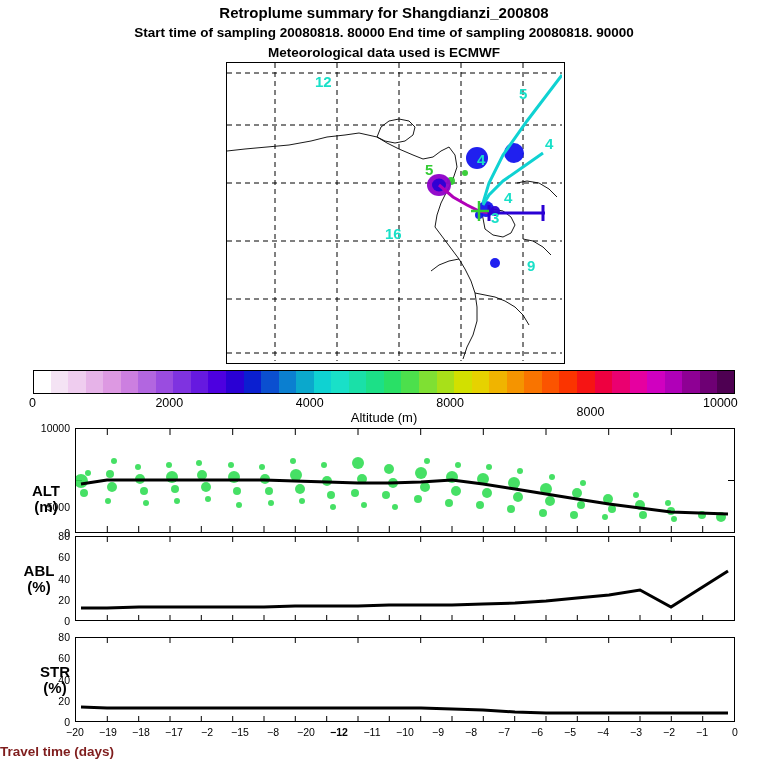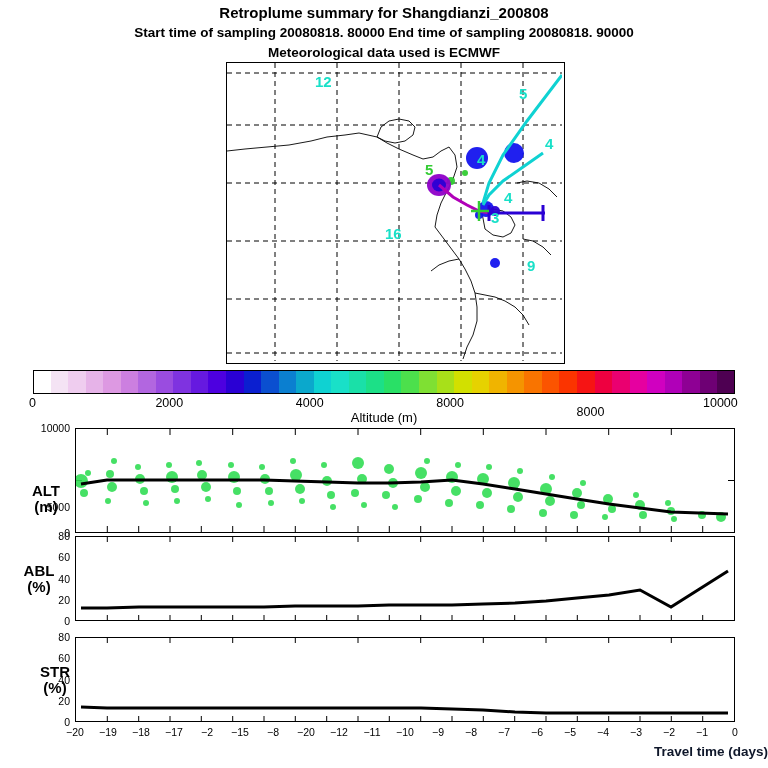--- a/index.html
+++ b/index.html
@@ -18,21 +18,21 @@
   .panel{border:1px solid #000;background:#fff;box-sizing:border-box;}
   #p1{left:75px;top:428px;width:660px;height:105px;}
   #p2{left:75px;top:536px;width:660px;height:85px;}
   #p3{left:75px;top:637px;width:660px;height:85px;}
   .ylab{font-size:15px;font-weight:bold;text-align:center;color:#000;line-height:1.05;}
   #l1{left:12px;top:455px;width:68px;margin-top:28px;}
   #l2{left:5px;top:563px;width:68px;}
   #l3{left:21px;top:664px;width:68px;}
   .ytick{position:absolute;font-size:10.5px;color:#000;text-align:right;width:42px;}
   .xtick{position:absolute;font-size:10.5px;color:#000;text-align:center;width:30px;top:726px;}
-  #xaxislabel{left:0;top:744px;width:768px;text-align:right;font-size:13.5px;font-weight:bold;color:#0f172a;}
+  #xaxislabel{left:0;top:744px;width:768px;text-align:left;font-size:13.5px;font-weight:bold;color:#7f1d1d;}
   .maplbl{position:absolute;font-size:15px;font-weight:bold;}
 </style>
 </head>
 <body>
 
 <div class="abs" id="title1">Retroplume summary for Shangdianzi_200808</div>
 <div class="abs" id="title2">Start time of sampling 20080818. 80000     End time of sampling 20080818. 90000</div>
 <div class="abs" id="title3">Meteorological data used is ECMWF</div>
 
 <div class="abs" id="mapbox">
@@ -382,21 +382,21 @@
   </div>
 <div id="xticks">
     <div class="xtick" style="left: 60px;">−20</div>
     <div class="xtick" style="left: 93px;">−19</div>
     <div class="xtick" style="left: 126px;">−18</div>
     <div class="xtick" style="left: 159px;">−17</div>
     <div class="xtick" style="left: 192px;">−2</div>
     <div class="xtick" style="left: 225px;">−15</div>
     <div class="xtick" style="left: 258px;">−8</div>
     <div class="xtick" style="left: 291px;">−20</div>
-    <div class="xtick" style="left: 324px;">−12</div>
+    <div class="xtick" style="left: 324px; font-weight: bold;">−12</div>
     <div class="xtick" style="left: 357px;">−11</div>
     <div class="xtick" style="left: 390px;">−10</div>
     <div class="xtick" style="left: 423px;">−9</div>
     <div class="xtick" style="left: 456px;">−8</div>
     <div class="xtick" style="left: 489px;">−7</div>
     <div class="xtick" style="left: 522px;">−6</div>
     <div class="xtick" style="left: 555px;">−5</div>
     <div class="xtick" style="left: 588px;">−4</div>
     <div class="xtick" style="left: 621px;">−3</div>
     <div class="xtick" style="left: 654px;">−2</div>

